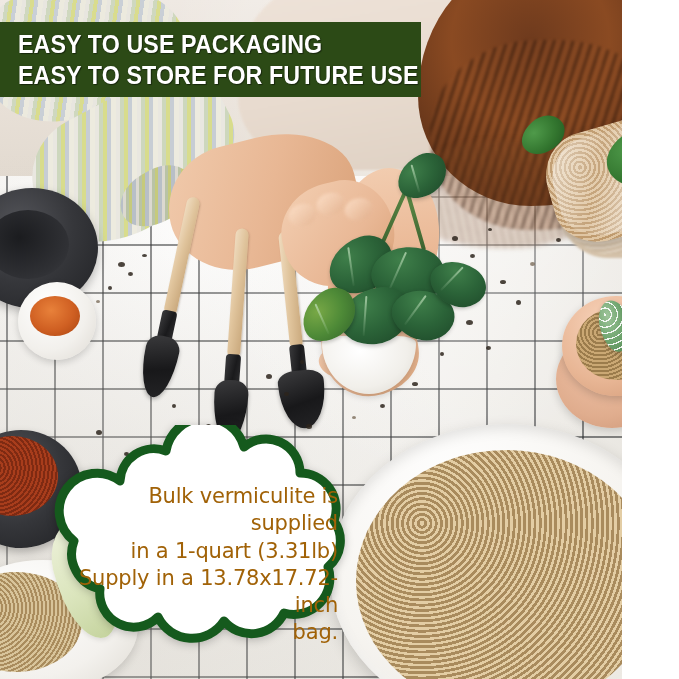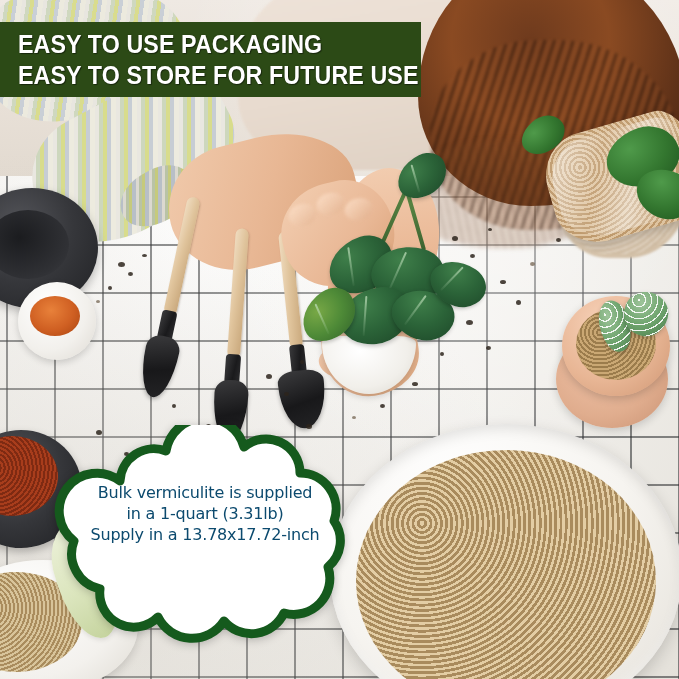--- a/index.html
+++ b/index.html
@@ -6,21 +6,21 @@
   * { margin:0; padding:0; box-sizing:border-box; }
 
   body {
     width:679px; height:679px;
     font-family:"Liberation Sans", sans-serif;
     overflow:hidden; background:#ffffff;
   }
 
   #scene {
     position:relative;
-    width:679px; height:679px;
+    width:622px; height:679px;
     overflow:hidden;
     background:#e9e7e2;
     text-decoration:underline;
   }
 
   
   .tile-floor {
     position:absolute; inset:0;
     background-color:#f4f3f0;
     background-image:
@@ -360,24 +360,24 @@
 
   
   #bubble {
     position:absolute; left:48px; top:425px; width:312px; height:222px;
     z-index:45;
   }
   #bubble svg { display:block; width:100%; height:100%;
     filter:drop-shadow(0 2px 4px rgba(0,0,0,.22)); }
   #bubble-text {
     position:absolute; left:24px; top:58px; width:266px;
-    text-align:center;
-    color:#0c4a6e;
+    text-align:right;
+    color:#a16207;
     font-family:"DejaVu Sans", sans-serif;
-    font-size:16px;
+    font-size:21px;
     line-height:1.30;
     letter-spacing:-.2px;
   }
   #bubble-text span { display:block; }
 </style>
 </head>
 <body>
 
 <div id="scene">
 
@@ -511,16 +511,17 @@
                  A 38 38 0 0 1 110 192
                  A 34 34 0 0 1 52 164
                  A 36 36 0 0 1 26 116
                  A 34 34 0 0 1 72 56 Z"></path>
       </g>
     </svg>
     <div id="bubble-text">
       <span>Bulk vermiculite is supplied</span>
       <span>in a 1-quart (3.31lb)</span>
       <span>Supply in a 13.78x17.72-inch</span>
+      <span>bag.</span>
     </div>
   </div>
 
 </div>
 
 </body></html>

